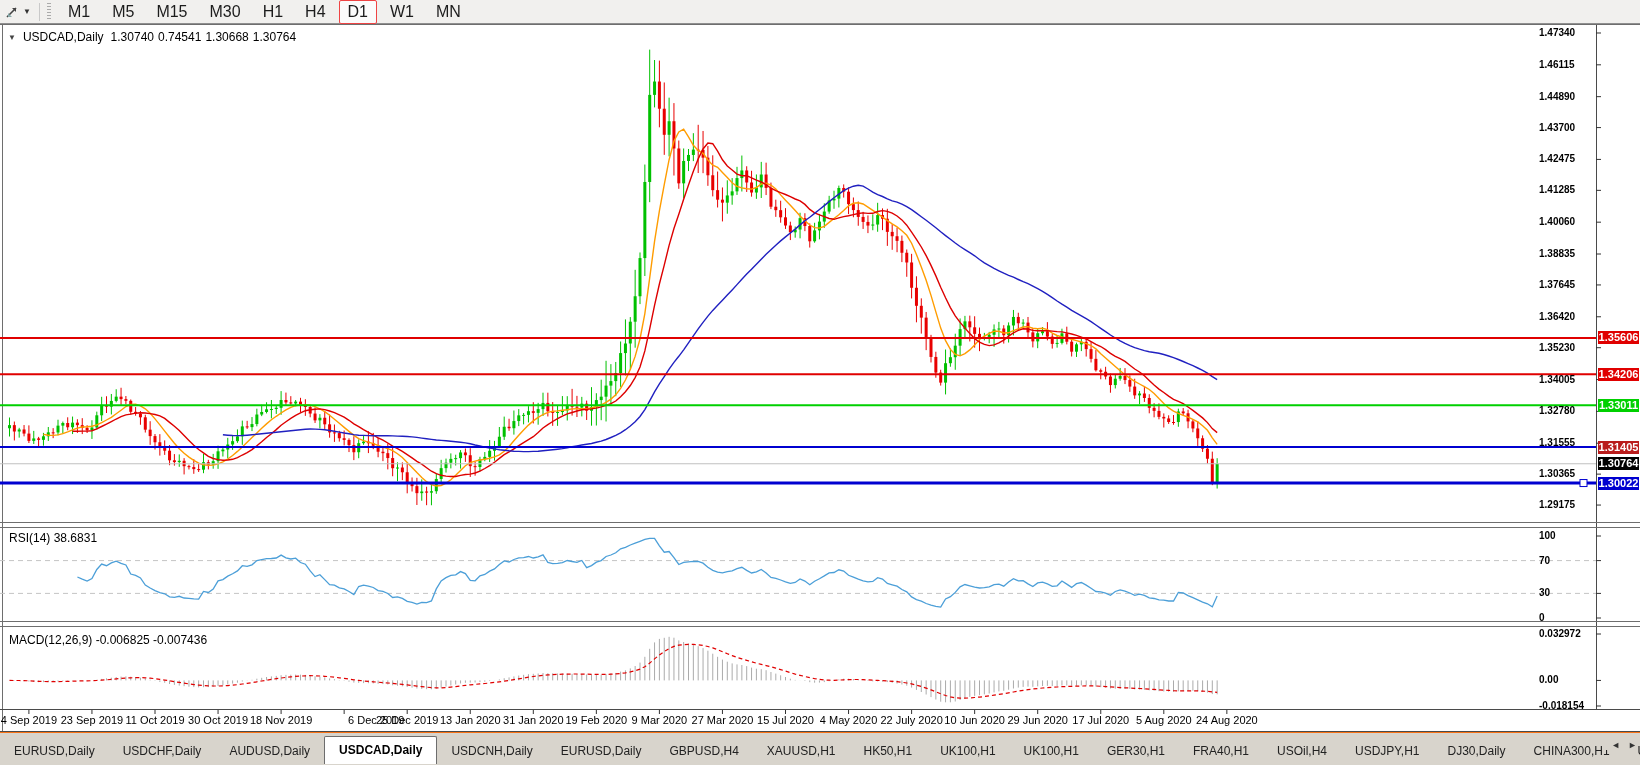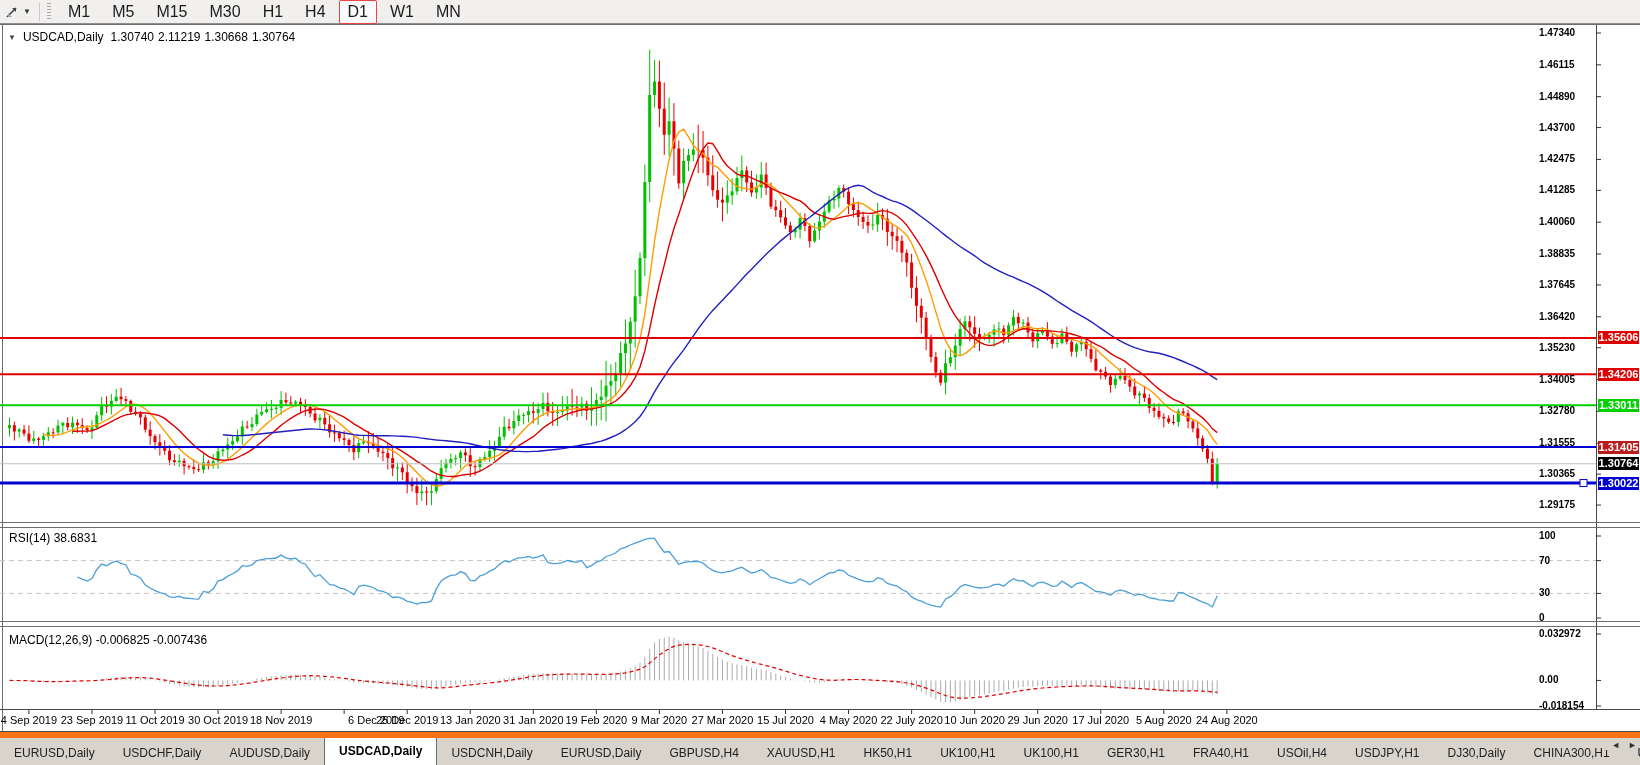--- a/index.html
+++ b/index.html
@@ -19,21 +19,21 @@
   #labels{position:absolute;left:0;top:0;width:1640px;height:765px;pointer-events:none;}
   #chart-header{position:absolute;left:8px;top:30px;font-size:12px;color:#000;display:flex;gap:7px;align-items:center;}
   #chart-header .mark{font-size:8px;color:#444;}
   .panel-label{position:absolute;left:9px;font-size:12px;color:#000;}
   .tick{position:absolute;left:1539px;font-size:10px;color:#000;white-space:nowrap;font-weight:bold;}
   .badge{position:absolute;left:1598px;width:41px;height:13px;font-size:11px;font-weight:bold;
     color:#fff;text-align:center;line-height:13px;}
   .date{position:absolute;top:714px;font-size:11px;color:#000;transform:translateX(-50%);white-space:nowrap;}
   
   #tabbar{position:absolute;left:0;top:732px;width:1640px;height:33px;background:#d8d4cc;
-    border-top:6px solid #f97316;box-sizing:border-box;overflow:hidden;display:flex;align-items:flex-end;}
+    border-top:1px solid #f97316;box-sizing:border-box;overflow:hidden;display:flex;align-items:center;}
   .tab{height:23px;line-height:23px;padding:0 14px;font-size:12px;color:#222;margin-top:4px;white-space:nowrap;cursor:default;}
   .tab.active{background:#fff;border:1px solid #6d6d6d;border-bottom:none;height:27px;line-height:26px;
     margin-top:1px;font-weight:bold;border-radius:2px 2px 0 0;color:#000;}
   .tsep{width:1px;height:14px;background:#979288;margin-top:9px;}
   #tab-arrows{position:absolute;right:3px;top:740px;display:flex;gap:8px;font-size:9px;color:#333;
     background:#d8d4cc;padding-left:8px;}
   svg{position:absolute;left:0;top:0;}
 </style>
 </head>
 <body>
@@ -632,21 +632,21 @@
       <span class="tf-btn">W1</span>
       <span class="tf-btn">MN</span>
     </span>
 </div>
 
 <div id="labels">
   <div id="chart-header">
     <span class="mark">▼</span>
     <span>USDCAD,Daily</span>
     <span>1.30740</span>
-    <span style="margin-left:-3px">2.11219</span>
+    <span style="margin-left:-3px">0.74541</span>
     <span style="margin-left:-3px">1.30668</span>
     <span style="margin-left:-3px">1.30764</span>
   </div>
   <div class="panel-label" style="top:531px">RSI(14) 38.6831</div>
   <div class="panel-label" style="top:633px">MACD(12,26,9) -0.006825 -0.007436</div>
 <div class="tick" style="top: 26.9907px;">1.47340</div>
     <div class="tick" style="top: 58.8255px;">1.46115</div>
     <div class="tick" style="top: 90.6604px;">1.44890</div>
     <div class="tick" style="top: 121.586px;">1.43700</div>
     <div class="tick" style="top: 153.421px;">1.42475</div>

